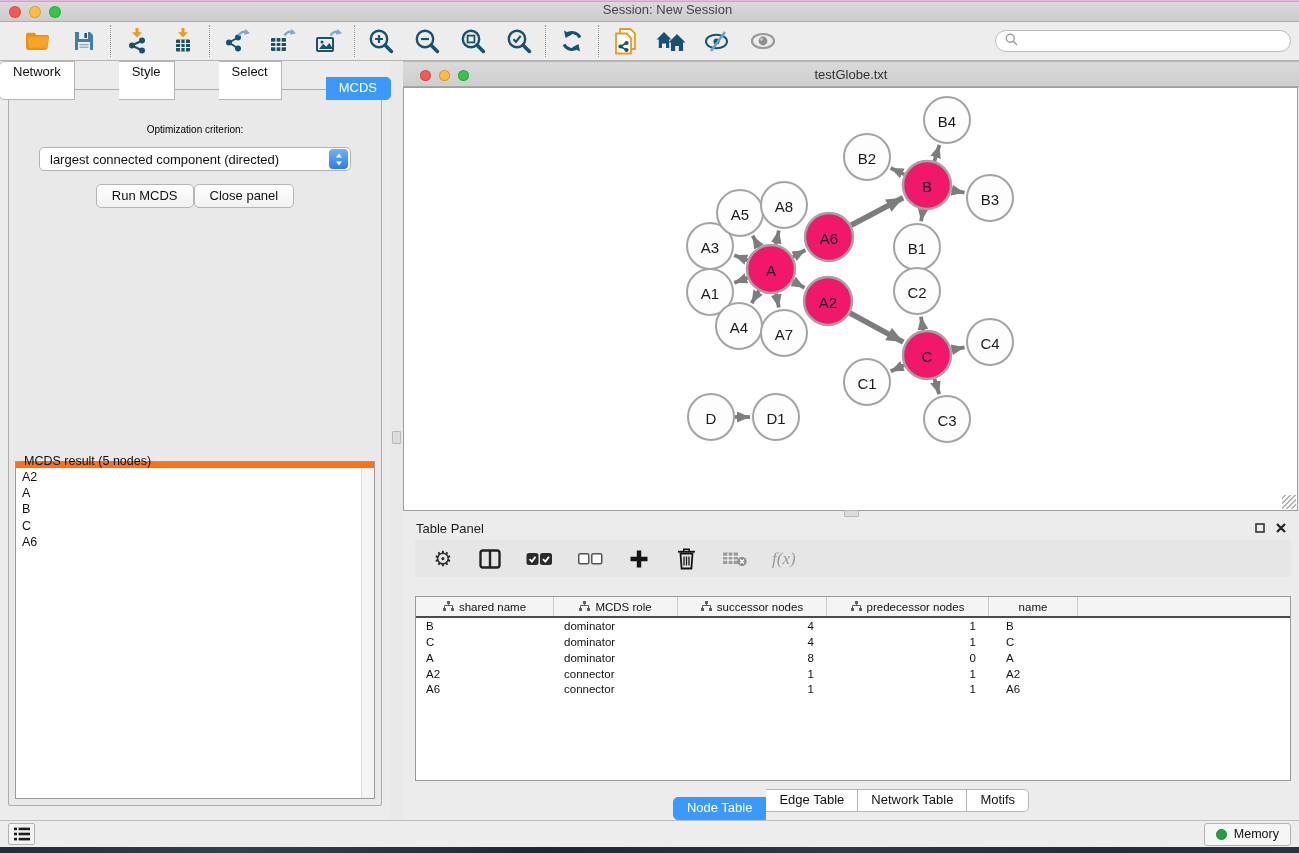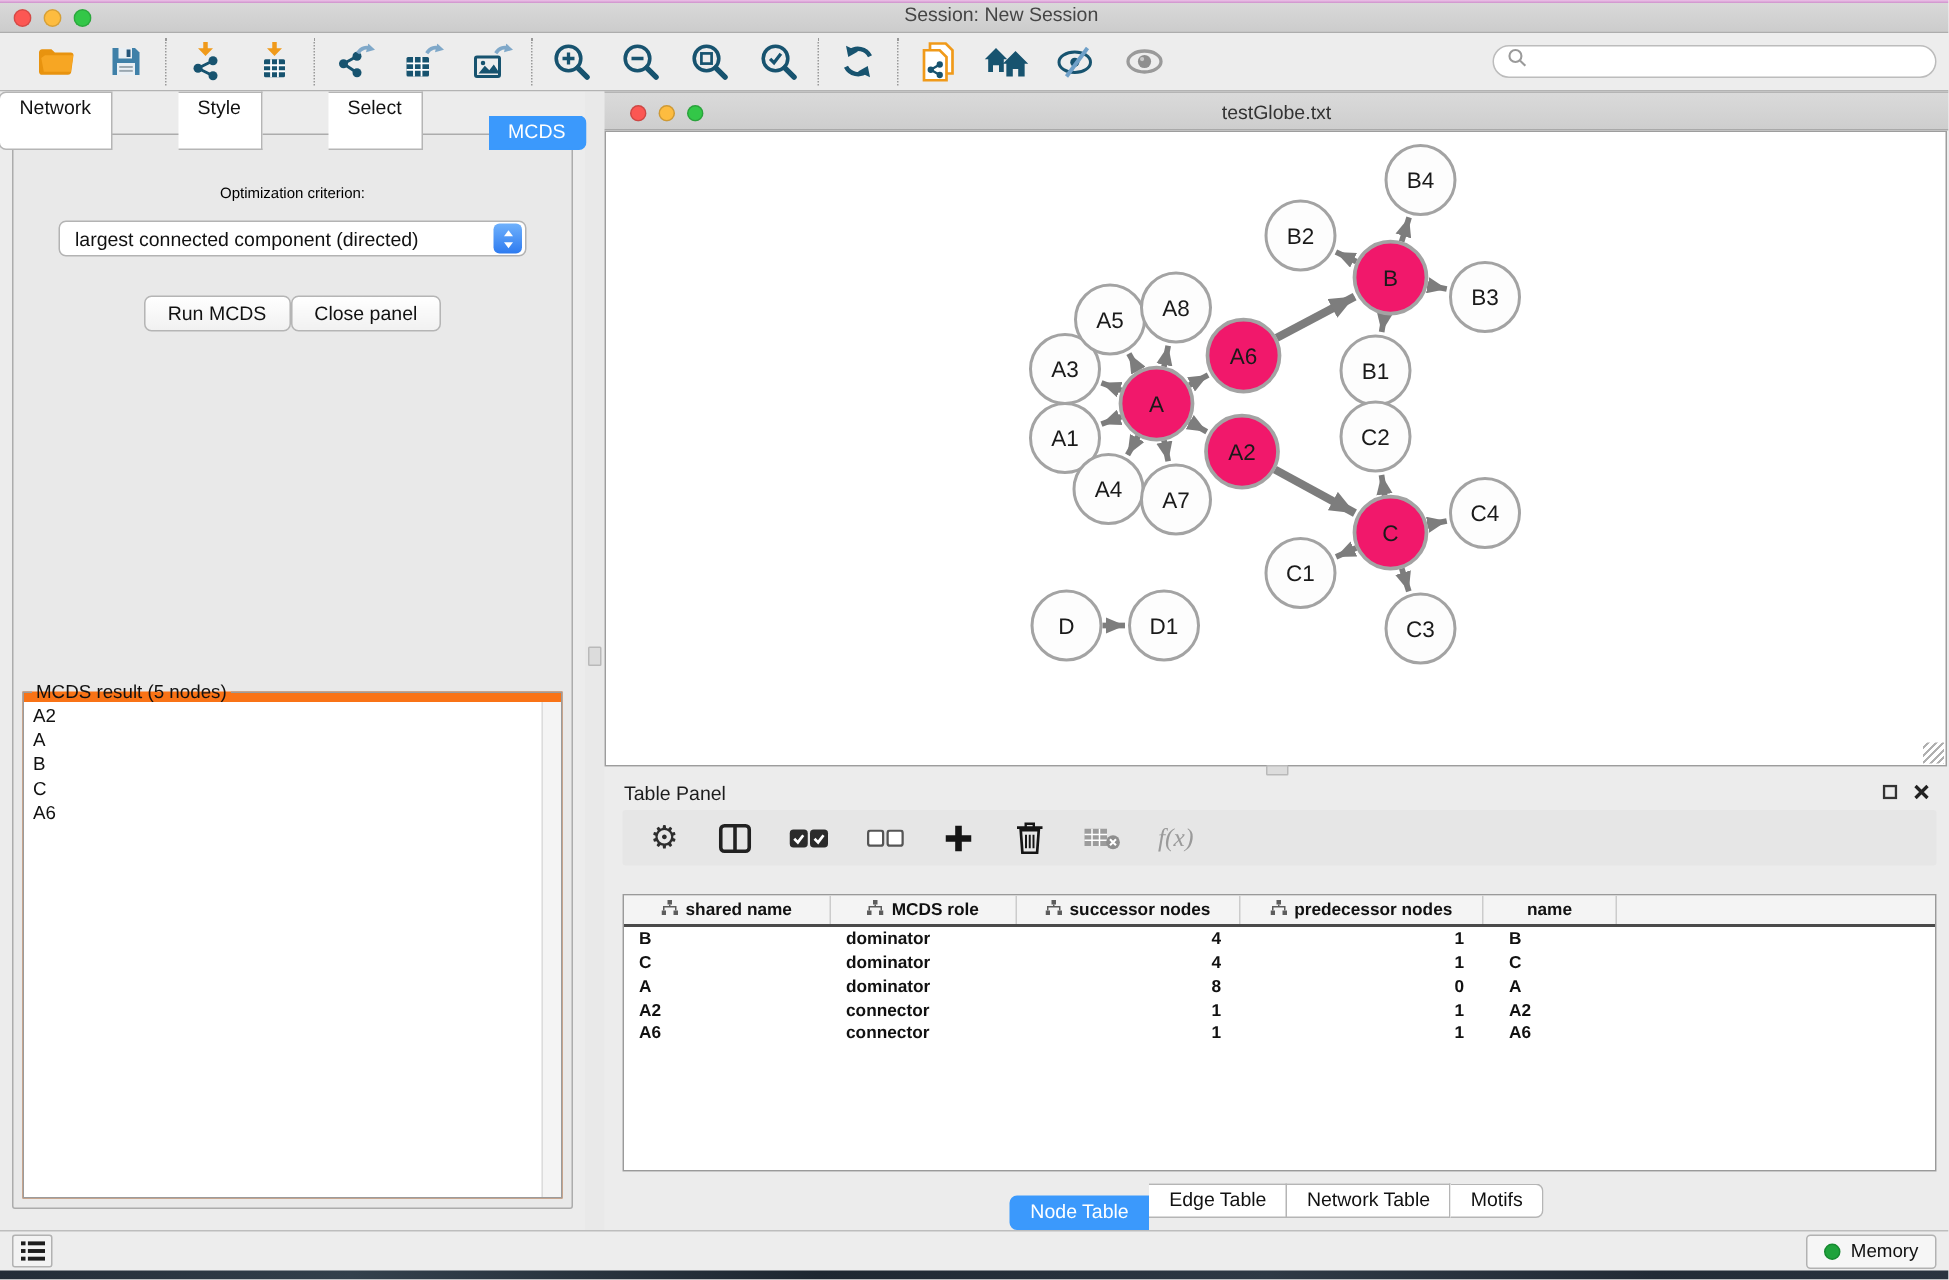--- a/index.html
+++ b/index.html
@@ -58,21 +58,21 @@
   }
   .opt-label { font-size:10px; color:#000000; }
   .cp-select {
     margin-top:12px; width:312px; height:24px; background:#fff; border:1px solid #b3b3b3; border-radius:5px;
     display:flex; align-items:center; padding-left:10px; font-size:13px; color:#111;
   }
   .cp-select .stepper {
     margin-left:auto; margin-right:2px; width:19px; height:20px; border-radius:4px;
     background:linear-gradient(#6fb1fc,#2e7bf0); display:flex; align-items:center; justify-content:center;
   }
-  .cp-buttons { margin-top:26px; display:flex; }
+  .cp-buttons { margin-top:13px; display:flex; }
   .mac-btn {
     padding:3px 15px 4px; font-size:13px; color:#111; background:linear-gradient(#ffffff,#f1f1f1);
     border:1px solid #b5b5b5; border-radius:5px; cursor:default;
   }
   fieldset.result-box {
     margin:auto 6px 6px; align-self:stretch; height:345px; border:1px solid #9b9b9b; padding:0;
     display:flex; flex-direction:column; min-height:0; background:#f97316;
   }
   fieldset.result-box legend { font-size:12.5px; color:#111; margin-left:5px; padding:0 3px; }
   .result-list { flex:1; background:#fff; position:relative; overflow:hidden; }
@@ -105,21 +105,21 @@
   
   .table-panel { flex:1; display:flex; flex-direction:column; background:#ECECEC; min-height:0; }
   .tp-header { height:29px; display:flex; align-items:center; padding:0 13px; font-size:13px; color:#1d1d1d; }
   .tp-toolbar {
     height:45px; margin:0 8px 0 12px; background:#E6E6E6; border-radius:2px;
     display:flex; align-items:center; gap:25px; padding:0 17px;
   }
   .tp-tool { display:flex; align-items:center; justify-content:center; min-width:22px; height:26px; cursor:default; }
   .gear-char { font-size:21px; color:#2d2d2d; line-height:22px; }
   .fx-label { font-family:"Liberation Serif", serif; font-style:italic; font-size:17px; color:#9a9a9a; }
-  .tp-table { margin:19px 8px 0 12px; height:222px; background:#fff; border:1px solid #9a9a9a; overflow:hidden;font-weight:bold; }
+  .tp-table { margin:19px 8px 0 12px; height:222px; background:#fff; border:1px solid #9a9a9a; overflow:hidden; }
   .thead { display:flex; height:21px; background:#F4F4F4; border-bottom:2px solid #4a4a4a; }
   .th { display:flex; align-items:center; justify-content:center; gap:5px; font-size:11.5px; color:#111; border-right:1px solid #ccc; height:100%; }
   .th-fill { flex:1; }
   .trow { display:flex; height:15.8px; align-items:center; font-size:11.5px; color:#111; }
   .td { overflow:hidden; white-space:nowrap; }
   .td.al { padding-left:10px; } .td.al2 { padding-left:17px; } .td.ar { text-align:right; padding-right:13px; }
   .tp-tabs { flex:1; display:flex; align-items:center; justify-content:center; }
 
   
   .status-bar { height:27px; background:#EDEDED; border-top:1px solid #bdbdbd; display:flex; align-items:center; padding:0 8px; }

